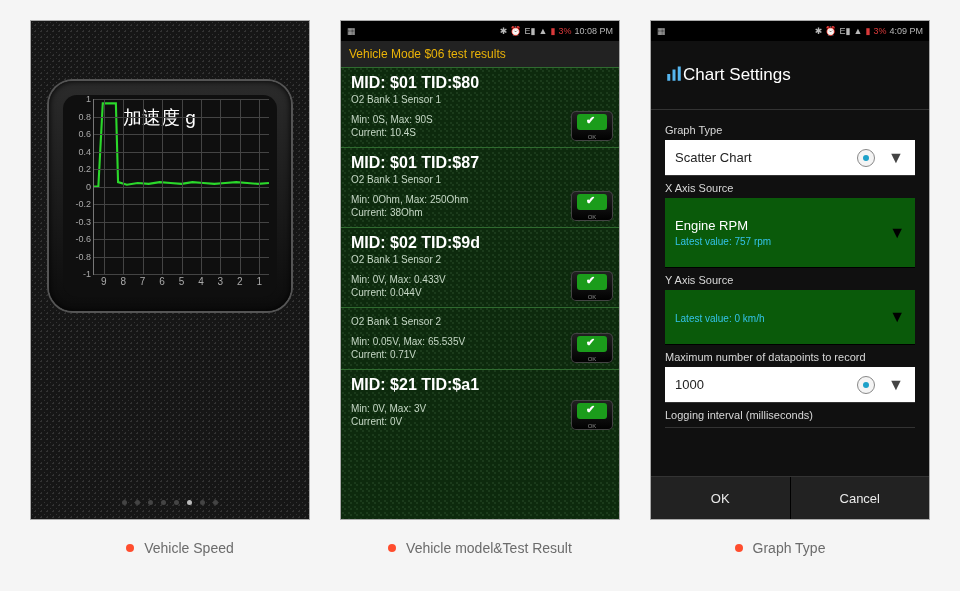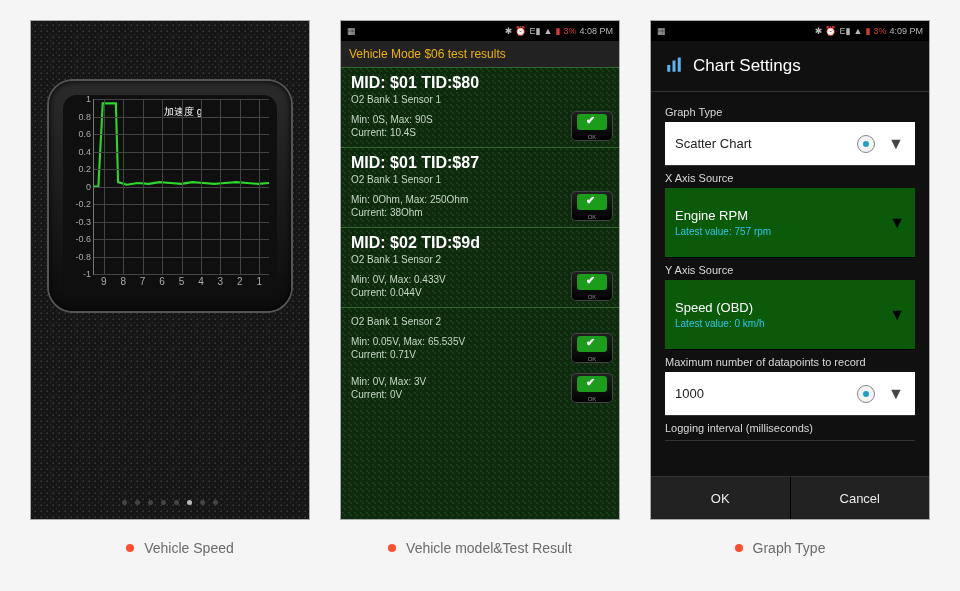--- a/index.html
+++ b/index.html
@@ -56,21 +56,21 @@
   }
   .gauge-inner {
     width:100%; height:100%;
     background:#0f0f0f;
     border-radius:14px;
     position:relative;
     padding: 6px 6px 22px 30px;
   }
   .gauge-title {
     position:absolute; top:10px; left:60px;
-    color:#fff; font-size:10px;padding-left:41px;
+    color:#fff; font-size:19px;
   }
   .chart-area {
     position:absolute; left:30px; right:8px; top:4px; bottom:22px;
     border-left:1px solid #777; border-bottom:1px solid #777;
   }
   .ytick { position:absolute; left:0; right:0; height:1px; background:#444; }
   .ylabel { position:absolute; right:100%; transform:translateY(-50%); color:#aaa; font-size:9px; padding-right:3px; white-space:nowrap;}
   .xlabel { position:absolute; top:100%; transform:translateX(50%); color:#aaa; font-size:10px; padding-top:2px;}
   .xgrid  { position:absolute; top:0; bottom:0; width:1px; background:#444; }
   .trace  { position:absolute; left:0; top:0; width:100%; height:100%; }
@@ -105,27 +105,27 @@
     content:""; position:absolute; left:6px; top:3px; width:30px; height:16px;
     background:#1b9c1b; border-radius:3px;
   }
   .ok-btn::after{
     content:"✔"; position:absolute; left:15px; top:3px; color:#fff; font-size:11px; font-weight:bold;
   }
   .ok-label{ position:absolute; bottom:1px; left:0; right:0; text-align:center; color:#8a8a8a; font-size:6px;}
 
   
   .p3-body { height:calc(100% - 20px); background:#101010; display:flex; flex-direction:column;}
-  .p3-title { display:flex; align-items:flex-start; gap:10px; padding:15px 14px; border-bottom:1px solid #333;}
+  .p3-title { display:flex; align-items:flex-start; padding:24px 14px; border-bottom:1px solid #333;}
   .p3-title-icon { width:18px;height:18px;}
   .p3-title-text{ color:#fff; font-size:17px;}
   .p3-content{ padding:8px 14px; flex:1;}
   .field-label{ color:#d8d8d8; font-size:11px; margin-top:6px; margin-bottom:4px;}
   .spinner{
-    height:44px; background:#fff; display:flex; align-items:center; justify-content:space-between;
+    height:36px; background:#fff; display:flex; align-items:center; justify-content:space-between;
     padding:0 10px; border-bottom:1px solid #333;
   }
   .spinner-text{ color:#222; font-size:13px;}
   .spinner-green{
     background:#0a5a0a; color:#e5f3e5; min-height:48px; padding:20px 10px;
     display:flex; flex-direction:column; justify-content:center; position:relative;
     border-bottom:1px solid #000;
   }
   .spinner-green .main{color:#fff;font-size:13px;}
   .spinner-green .sub{color:#34c3e8; font-size:10px; margin-top:3px;}
@@ -223,21 +223,21 @@
       <div class="sb-left">
           <span>▦</span>
         </div>
       <div class="sb-right">
         <span>✱</span>
         <span>⏰</span>
         <span>E▮</span>
         <span>▲</span>
         <span class="sb-batt">▮</span>
         <span class="sb-batt">3%</span>
-        <span>4:08 PM</span>
+        <span>10:08 PM</span>
       </div>
     </div>
     <div class="p2-body">
       <div class="p2-titlebar">Vehicle Mode $06 test results</div>
       <div class="p2-list" id="p2-list">
           <div class="tr-header">
             <div class="tr-mid">MID: $01 TID:$80</div>
             <div class="tr-sub">O2 Bank 1 Sensor 1</div>
           </div>
           <div class="tr-row">
@@ -267,20 +267,23 @@
             </div>
           </div>
           <div class="tr-header">
             <div class="tr-sub">O2 Bank 1 Sensor 2</div>
           </div>
           <div class="tr-row">
             <div class="tr-values">Min: 0.05V, Max: 65.535V<br>Current: 0.71V</div>
             <div class="ok-btn">
               <div class="ok-label">OK</div>
             </div>
+          </div>
+          <div class="tr-header">
+            <div class="tr-mid">MID: $21 TID:$a1</div>
           </div>
           <div class="tr-row">
             <div class="tr-values">Min: 0V, Max: 3V<br>Current: 0V</div>
             <div class="ok-btn">
               <div class="ok-label">OK</div>
             </div>
           </div>
         </div>
     </div>
   </div>
@@ -321,21 +324,20 @@
 
         <div class="field-label">X Axis Source</div>
         <div class="spinner-green">
           <div class="main">Engine RPM</div>
           <div class="sub">Latest value: 757 rpm</div>
           <span class="green-caret">▼</span>
         </div>
 
         <div class="field-label">Y Axis Source</div>
         <div class="spinner-green">
-          <div class="main">Speed (OBD)</div>
           <div class="sub">Latest value: 0 km/h</div>
           <span class="green-caret">▼</span>
         </div>
 
         <div class="field-label">Maximum number of datapoints to record</div>
         <div class="spinner">
           <span class="spinner-text">1000</span>
           <div class="right-ctl">
             <div class="radio-dot"></div>
             <span class="caret-down">▼</span>

